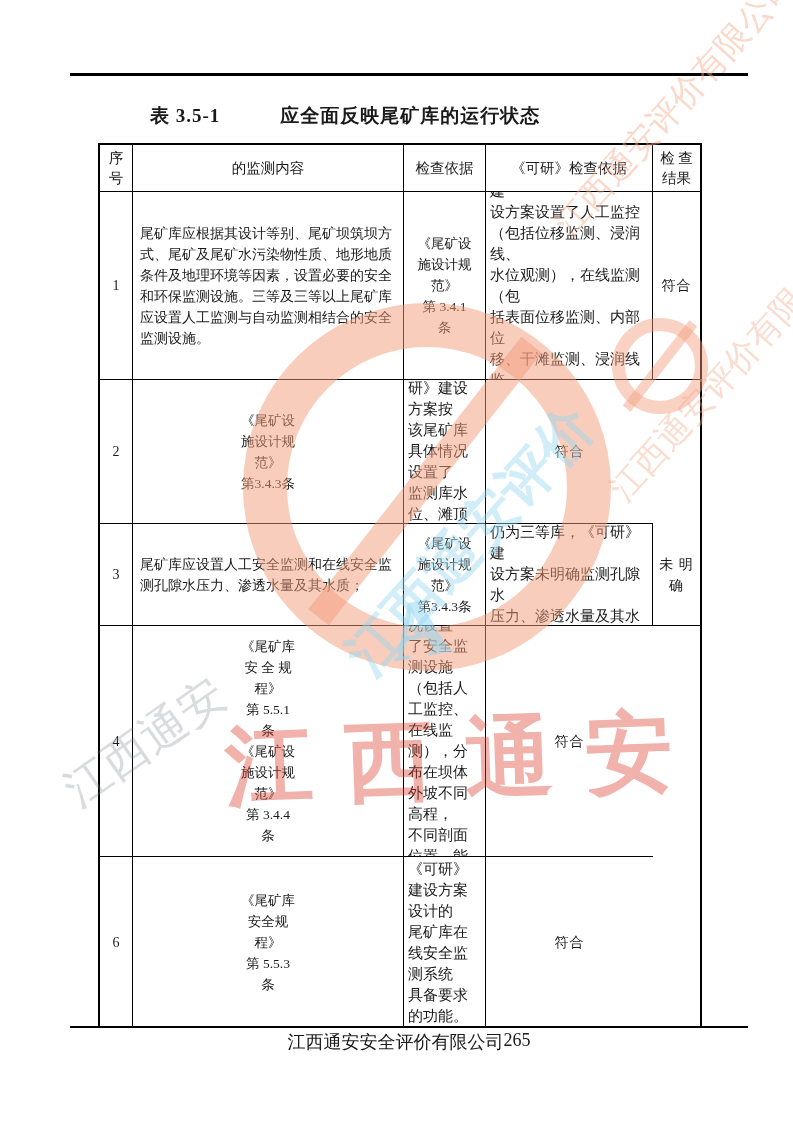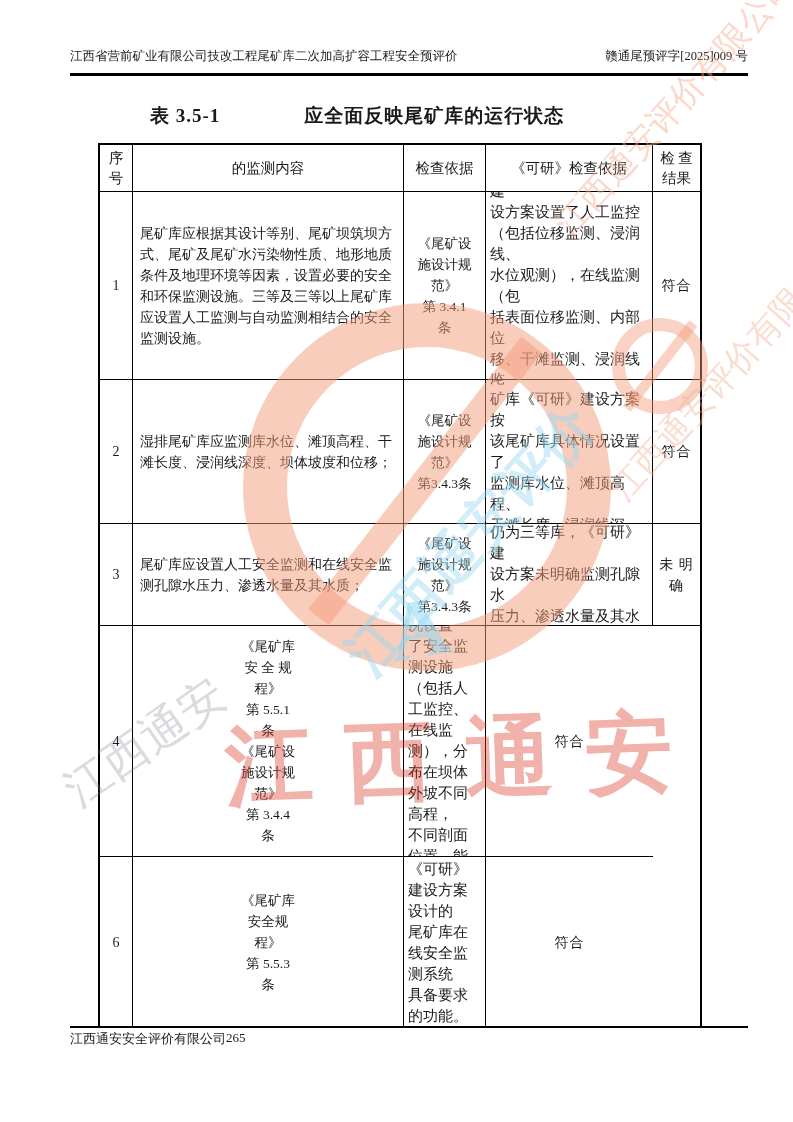--- a/index.html
+++ b/index.html
@@ -21,21 +21,21 @@
     position:absolute; left:70px; top:73px; width:678px; height:3px;
     background:#000;
   }
 
   
   .title-row {
     position:absolute; left:150px; top:103px; width:520px;
     display:flex; align-items:baseline;
     font-weight:bold; font-size:19px; letter-spacing:1px;
   }
-  .title-label { margin-right:84px; }
+  .title-label { margin-right:60px; }
 
   
   .ctable {
     position:absolute; left:98px; top:143px; width:604px;
     border:2px solid #000; border-bottom:none;
     z-index:2; background:transparent;
   }
   .trow { display:grid; grid-template-columns:33px 271px 82px 167px 47px; }
   .h47 { height:47px; } .h188 { height:188px; } .h144 { height:144px; }
   .h102 { height:102px; } .h231 { height:231px; } .h171 { height:171px; }
@@ -53,22 +53,22 @@
   .cell.plan { justify-content:flex-start; text-align:left; padding:2px 4px; font-size:15px; }
   .cell.result { letter-spacing:1px; }
 
   
   .footer-rule {
     position:absolute; left:70px; top:1026px; width:678px; height:2px;
     background:#000; z-index:3;
   }
   .doc-footer {
     position:absolute; left:70px; top:1030px; width:678px;
-    display:flex; justify-content:flex-start;
-    font-size:13px; z-index:3;
+    display:flex; justify-content:center;
+    font-size:18px; z-index:3;
   }
 
   
   .wm { position:absolute; inset:0; pointer-events:none; z-index:4; }
   .wm * { position:absolute; }
   .wm-ring-large {
     left:243px; top:303px; width:368px; height:368px;
     border:44px solid rgba(242,156,122,0.50); border-radius:50%;
   }
   .wm-slash-large {
@@ -120,24 +120,20 @@
     <div class="wm-ring-small"></div>
     <div class="wm-slash-small"></div>
     <div class="wm-orange-text-1">江西通安评价有限公司</div>
     <div class="wm-orange-text-2">江西通安评价有限公司</div>
     <div class="wm-cyan-text-1">江西通安评价</div>
     <div class="wm-cyan-a">A</div>
     <div class="wm-red-text">江西通安</div>
     <div class="wm-gray-text">江西通安</div>
   </div>
 
-  <div class="doc-header">
-    <span>江西省营前矿业有限公司技改工程尾矿库二次加高扩容工程安全预评价</span>
-    <span>赣通尾预评字[2025]009 号</span>
-  </div>
   <div class="doc-header-rule"></div>
 
   <div class="title-row">
     <span class="title-label">表 3.5-1</span>
     <span>应全面反映尾矿库的运行状态</span>
   </div>
 
   <div class="ctable">
 
     <div class="trow h47">
@@ -170,22 +166,20 @@
 水位观测），在线监测（包
 括表面位移监测、内部位
 移、干滩监测、浸润线监
 测、视频监测、库水位监
 测和降雨量监测）。</div>
       <div class="cell result">符合</div>
     </div>
 
     <div class="trow h144">
       <div class="cell">2</div>
-      <div class="cell content">湿排尾矿库应监测库水位、滩顶高程、干
-滩长度、浸润线深度、坝体坡度和位移；</div>
       <div class="cell basis">《尾矿设
 施设计规
 范》
 第3.4.3条</div>
       <div class="cell plan">该尾矿库二次加高扩容后
 仍为三等库，为湿排的尾
 矿库《可研》建设方案按
 该尾矿库具体情况设置了
 监测库水位、滩顶高程、
 干滩长度、浸润线深度、

